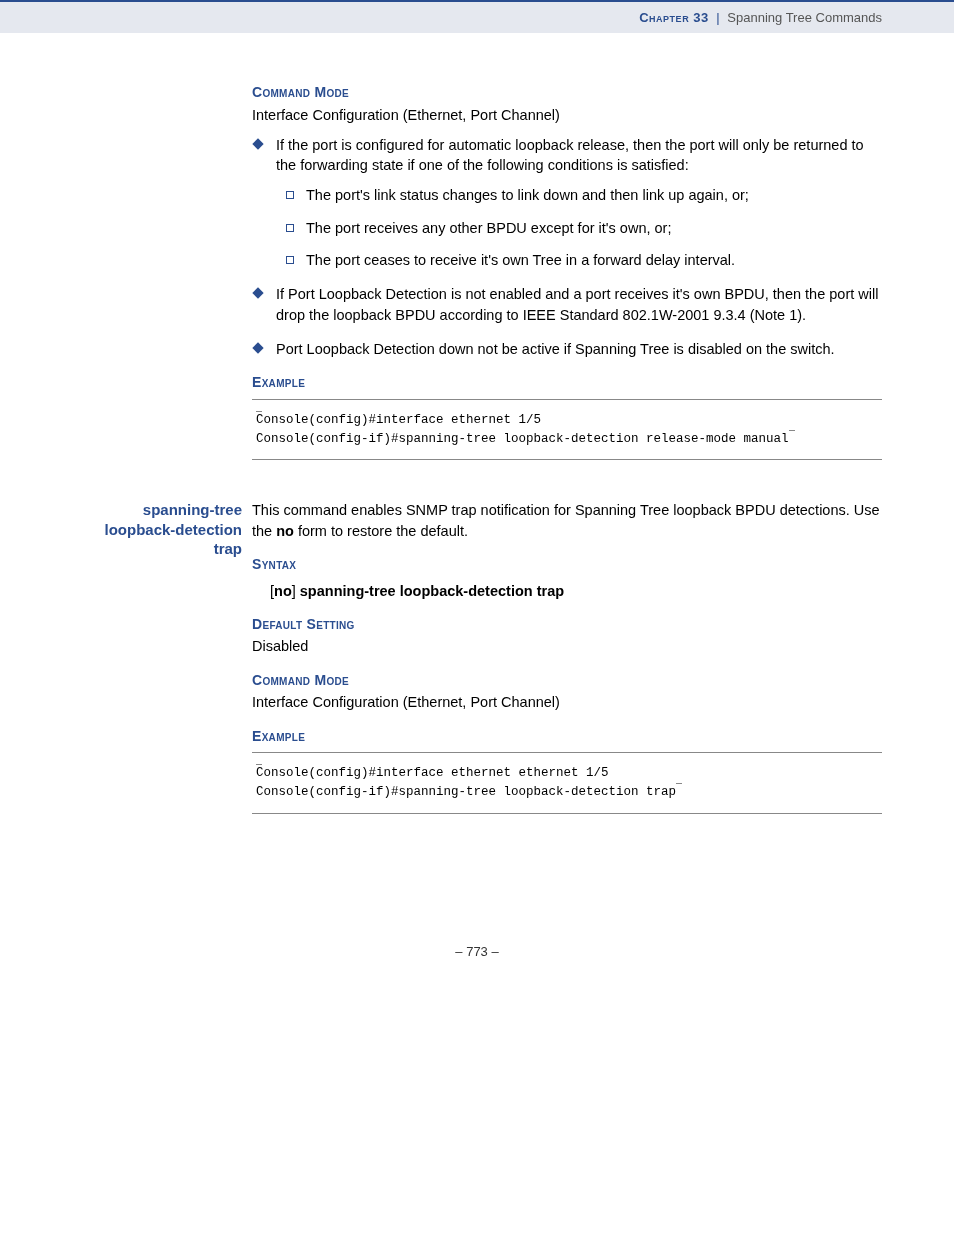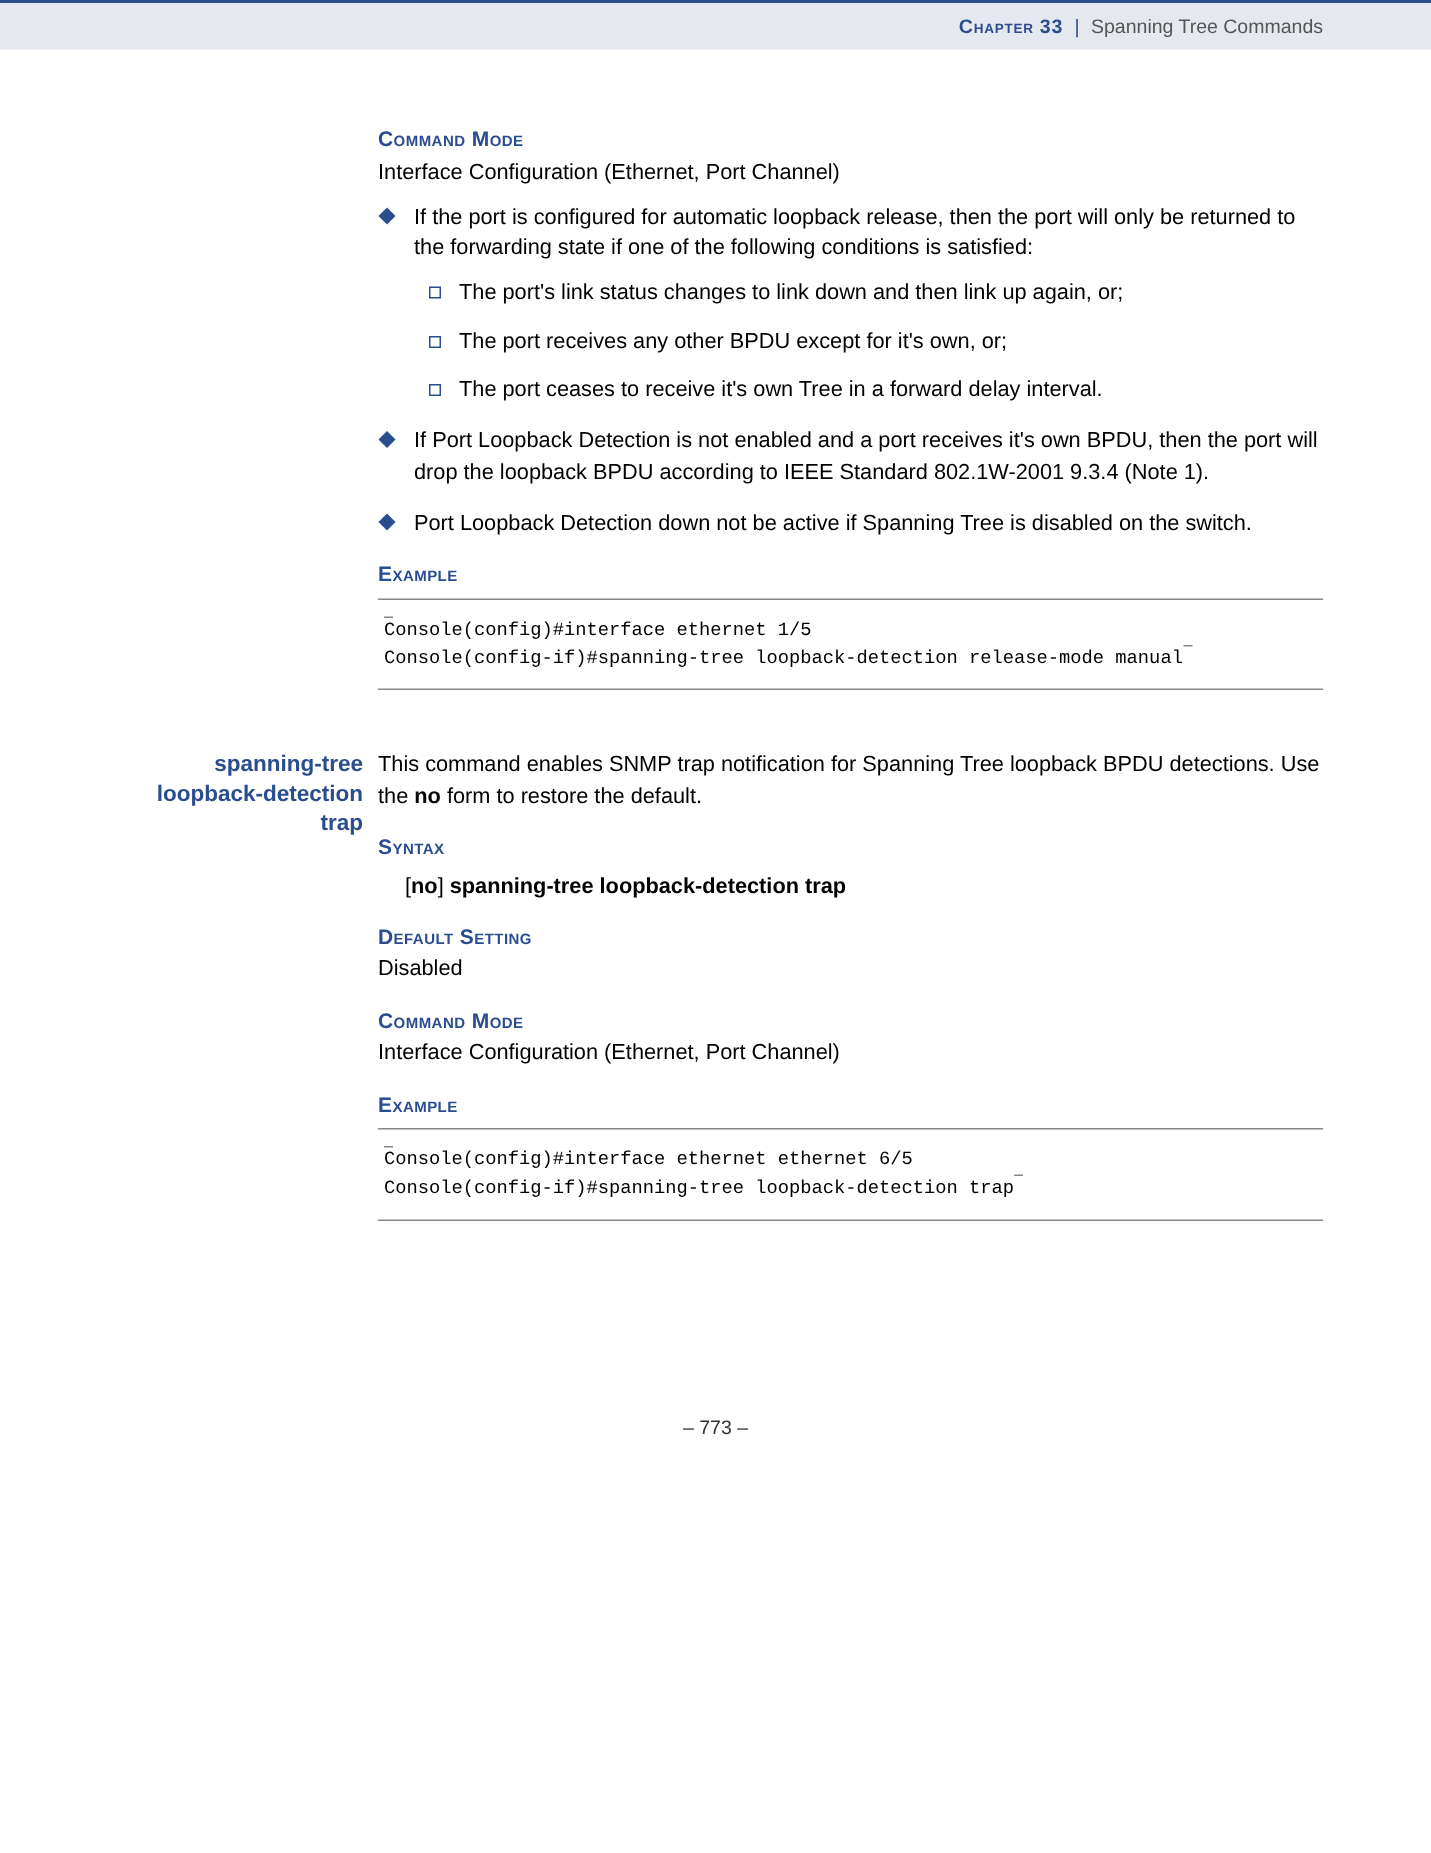--- a/index.html
+++ b/index.html
@@ -180,19 +180,19 @@
         <span>[</span><b>no</b><span>]</span><b> spanning-tree loopback-detection trap</b>
       </div>
 
       <div class="smallcaps">Default Setting</div>
       <div class="body-text">Disabled</div>
 
       <div class="smallcaps">Command Mode</div>
       <div class="body-text">Interface Configuration (Ethernet, Port Channel)</div>
 
       <div class="smallcaps">Example</div>
-      <div class="code-block" style="margin-bottom:10px;">Console(config)#interface ethernet ethernet 6/5
+      <div class="code-block" style="margin-bottom:10px;">Console(config)#interface ethernet ethernet 1/5
 Console(config-if)#spanning-tree loopback-detection trap</div>
     </div>
   </div>
 
   <div class="footer">–  773  –</div>
 </div>
 
 </body></html>

